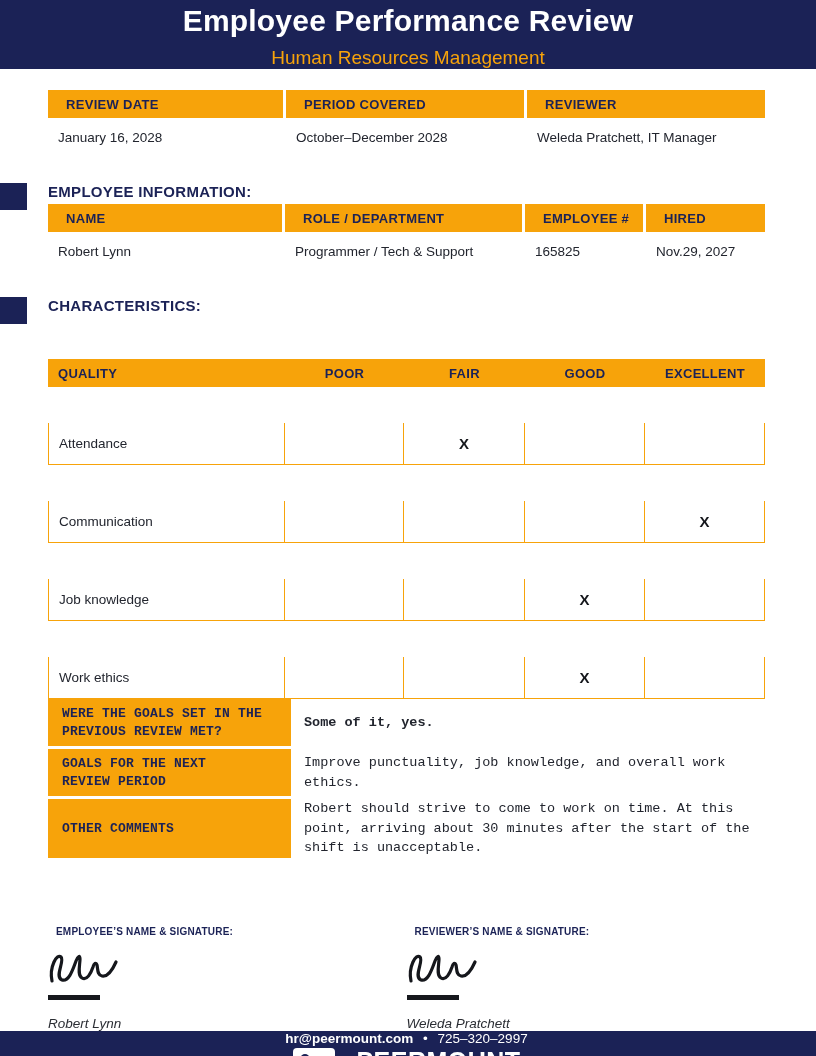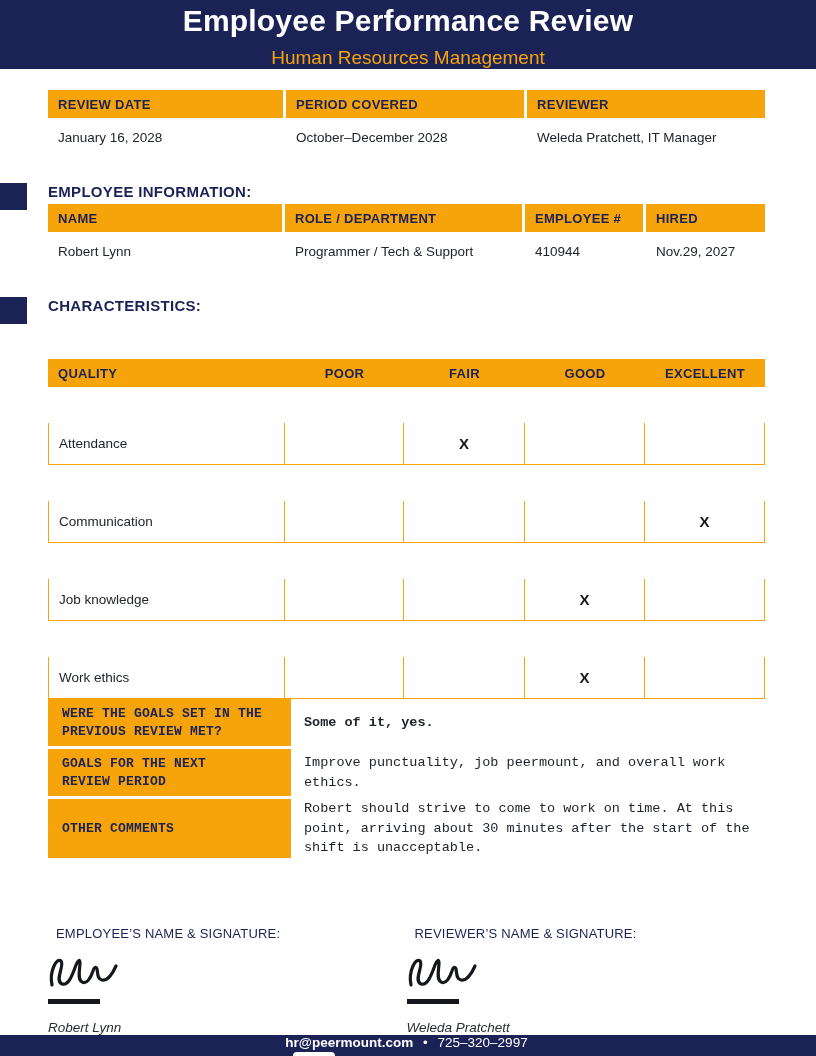--- a/index.html
+++ b/index.html
@@ -9,21 +9,21 @@
   .page { width:816px; height:1056px; margin:0 auto; background:#fff; display:flex; flex-direction:column; overflow:hidden; }
 
   .hero { height:113px; background:var(--navy); color:#fff; display:flex; flex-direction:column; align-items:center; justify-content:center; padding-top:4px; }
   .hero h1 { font-size:30px; letter-spacing:.2px; font-weight:bold; }
   .hero-sub { color:var(--orange); font-size:19px; margin-top:9px; }
 
   .pad { padding-left:48px; padding-right:51px; }
 
   .grid3 { display:grid; grid-template-columns:235px 238px 238px; column-gap:3px; }
   .grid4 { display:grid; grid-template-columns:234px 237px 118px 119px; column-gap:3px; }
-  .hcell { background:var(--orange); color:var(--navy); font-weight:bold; font-size:13px; height:28px; display:flex; align-items:center; padding-left:10px; letter-spacing:.3px; }
+  .hcell { background:var(--orange); color:var(--navy); font-weight:bold; font-size:13px; height:28px; display:flex; align-items:center; padding-left:18px; letter-spacing:.3px; }
   .vcell { font-size:13.5px; color:var(--ink); padding:12px 0 14px 10px; }
 
   .meta { margin-top:21px; }
 
   .section-head { position:relative; height:27px; margin-top:24px; display:flex; align-items:center; }
   .marker { position:absolute; left:0; top:0; width:27px; height:27px; background:var(--navy); }
   .section-head h2 { margin-left:48px; font-size:15px; color:var(--navy); letter-spacing:.3px; font-weight:bold; }
 
   .emp { margin-top:4px; }
 
@@ -36,21 +36,21 @@
   .crow > div:not(:first-child) { font-weight:bold; font-size:15px; color:#15171c; }
 
   .qa { display:flex; flex-direction:column; row-gap:3px;font-family:Liberation Mono, monospace; }
   .qa-row { display:flex; }
   .qa-label { width:243px; min-height:46px; background:var(--orange); color:var(--navy); font-weight:bold; font-size:13px; line-height:1.35; padding:6px 14px; display:flex; align-items:center; white-space:pre-line; letter-spacing:.2px; }
   .qa-answer { flex:1; margin-left:13px; display:flex; align-items:center; font-size:13.5px; color:var(--ink); line-height:1.45; }
   .qa-row.first .qa-answer { font-weight:bold;text-align:center; }
 
   .sigs { margin-top:68px; display:flex; }
   .sig-block { width:382px; }
-  .sig-label { font-size:13px; font-weight:normal; color:var(--navy); letter-spacing:.2px;padding-left:8px; }
+  .sig-label { font-size:10px; font-weight:bold; color:var(--navy); letter-spacing:.2px;padding-left:8px; }
   .sig-scribble { margin-top:10px; display:block; }
   .sig-line { width:52px; height:5px; background:#16181d; margin-top:2px; }
   .sig-name { margin-top:16px; font-style:italic; font-size:13.5px; color:#2a2d33; }
 
   .footer { margin-top:auto; height:92px; background:var(--navy); display:flex; align-items:center; justify-content:space-between; color:#fff;flex-direction:column; }
   .contact { font-size:13.5px; }
   .contact .email { font-weight:bold; }
   .contact .sep { margin:0 6px; }
   .brand { display:flex; align-items:center; gap:20px; }
   .brand-name { font-size:25px; font-weight:bold; letter-spacing:.5px; }
@@ -86,21 +86,21 @@
   <section class="emp pad">
     <div class="grid4">
       <div class="hcell">NAME</div>
       <div class="hcell">ROLE / DEPARTMENT</div>
       <div class="hcell">EMPLOYEE #</div>
       <div class="hcell">HIRED</div>
     </div>
     <div class="grid4">
       <div class="vcell">Robert Lynn</div>
       <div class="vcell">Programmer / Tech &amp; Support</div>
-      <div class="vcell">410944</div>
+      <div class="vcell">165825</div>
       <div class="vcell">Nov.29, 2027</div>
     </div>
   </section>
 
   <div class="section-head">
     <span class="marker"></span>
     <h2>CHARACTERISTICS:</h2>
   </div>
 
   <section class="char pad">
@@ -143,21 +143,21 @@
 
   <section class="qa pad">
     <div class="qa-row first">
       <div class="qa-label">WERE THE GOALS SET IN THE
 PREVIOUS REVIEW MET?</div>
       <div class="qa-answer">Some of it, yes.</div>
     </div>
     <div class="qa-row">
       <div class="qa-label">GOALS FOR THE NEXT
 REVIEW PERIOD</div>
-      <div class="qa-answer">Improve punctuality, job peermount, and overall work ethics.</div>
+      <div class="qa-answer">Improve punctuality, job knowledge, and overall work ethics.</div>
     </div>
     <div class="qa-row">
       <div class="qa-label">OTHER COMMENTS</div>
       <div class="qa-answer">Robert should strive to come to work on time. At this point, arriving about 30 minutes after the start of the shift is unacceptable.</div>
     </div>
   </section>
 
   <section class="sigs pad">
     <div class="sig-block">
       <div class="sig-label">EMPLOYEE’S NAME &amp; SIGNATURE:</div>

